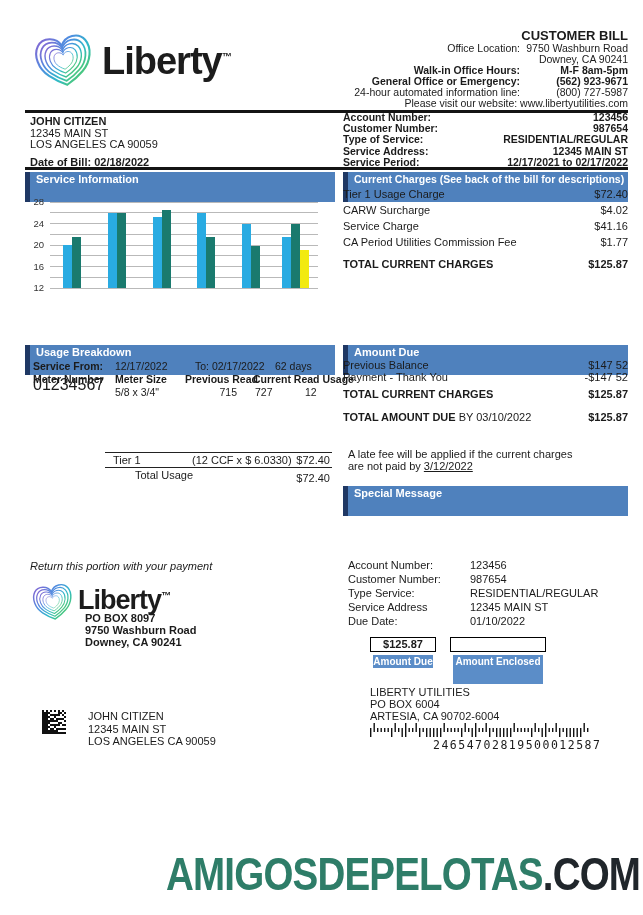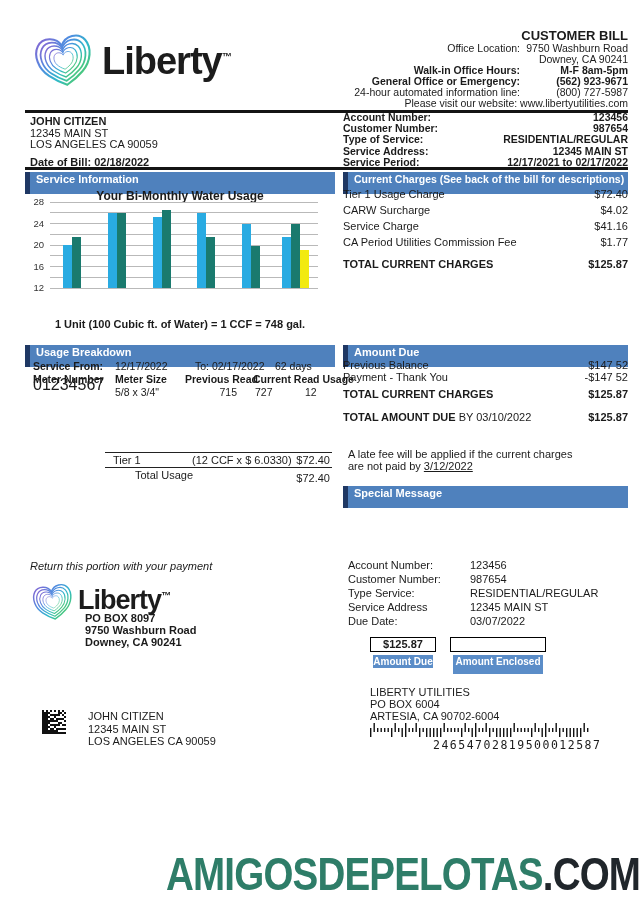--- a/index.html
+++ b/index.html
@@ -5,21 +5,21 @@
   html,body{margin:0;padding:0;background:#e8e8e8;}
   .page{position:relative;width:643px;height:915px;background:#ffffff;margin:0 auto;
         font-family:"Liberation Sans","DejaVu Sans",sans-serif;font-size:11px;color:#1b1b1b;overflow:hidden;}
   .abs{position:absolute;}
   .b{font-weight:bold;}
   .i{font-style:italic;}
   .u{text-decoration:underline;}
   .right{text-align:right;}
   .center{text-align:center;}
   .hline{position:absolute;height:3px;background:#141414;}
-  .sec-header{position:absolute;height:22px;line-height:15px;background:#4f81bd;border-left:5px solid #1f3864;
+  .sec-header{position:absolute;height:30px;line-height:15px;background:#4f81bd;border-left:5px solid #1f3864;
               color:#ffffff;font-weight:bold;font-size:11px;padding-left:6px;box-sizing:border-box;white-space:nowrap;overflow:hidden;}
   .brand{font-weight:bold;color:#1c1c1c;letter-spacing:-1px;}
   .brand sup{font-size:10px;letter-spacing:0;}
   
   .hdr-row{display:flex;line-height:11px;font-size:10.5px;}
   .hdr-row .hl{width:190px;text-align:right;}
   .hdr-row .hv{width:108px;text-align:right;}
   
   .acct-row{display:flex;justify-content:space-between;line-height:11.2px;font-size:10.5px;font-weight:bold;}
   
@@ -131,21 +131,20 @@
 
       <div class="acct-row">
         <span>Service Period:</span>
         <span>12/17/2021 to 02/17/2022</span>
       </div>
     </div>
 
   <div class="hline" style="left:25px;top:167px;width:603px;"></div>
 
   <div class="sec-header" style="left:25px;top:172px;width:310px;">Service Information</div>
-  <div class="abs b center" style="left:25px;top:189px;width:310px;font-size:12px;">Your Bi-Monthly Water Usage</div>
   <div class="abs" style="left:25px;top:202px;width:22px;height:86px;" id="chart-yaxis">
       <div class="ytick" style="top: 81px;">12</div>
       <div class="ytick" style="top: 59.5px;">16</div>
       <div class="ytick" style="top: 38px;">20</div>
       <div class="ytick" style="top: 16.5px;">24</div>
       <div class="ytick" style="top: -5px;">28</div>
     </div>
   <div class="plot" style="left:50px;top:202px;width:268px;height:86px;" id="chart-plot">
       <div class="gridline" style="top: 85.5px;"></div>
       <div class="gridline" style="top: 74.75px;"></div>
@@ -163,21 +162,20 @@
       <div class="bar" style="left: 102.667px; width: 9px; top: 14.5125px; height: 71.4875px; background: rgb(41, 171, 226);"></div>
       <div class="bar" style="left: 111.667px; width: 9px; top: 8.0625px; height: 77.9375px; background: rgb(26, 122, 110);"></div>
       <div class="bar" style="left: 147.333px; width: 9px; top: 10.75px; height: 75.25px; background: rgb(41, 171, 226);"></div>
       <div class="bar" style="left: 156.333px; width: 9px; top: 34.9375px; height: 51.0625px; background: rgb(26, 122, 110);"></div>
       <div class="bar" style="left: 192px; width: 9px; top: 21.5px; height: 64.5px; background: rgb(41, 171, 226);"></div>
       <div class="bar" style="left: 201px; width: 9px; top: 44.075px; height: 41.925px; background: rgb(26, 122, 110);"></div>
       <div class="bar" style="left: 232.167px; width: 9px; top: 34.9375px; height: 51.0625px; background: rgb(41, 171, 226);"></div>
       <div class="bar" style="left: 241.167px; width: 9px; top: 21.5px; height: 64.5px; background: rgb(26, 122, 110);"></div>
       <div class="bar" style="left: 250.167px; width: 9px; top: 48.375px; height: 37.625px; background: rgb(242, 234, 16);"></div>
     </div>
-  <div class="abs b center" style="left:25px;top:318px;width:310px;">1 Unit (100 Cubic ft. of Water) = 1 CCF = 748 gal.</div>
 
   <div class="sec-header" style="left:343px;top:172px;width:285px;font-size:10.5px;">Current Charges (See back of the bill for descriptions)</div>
   <div class="abs" style="left:343px;top:186px;width:285px;">
 
       <div class="row16">
         <span>Tier 1 Usage Charge</span>
         <span>$72.40</span>
       </div>
 
 
@@ -306,28 +304,28 @@
         <span>RESIDENTIAL/REGULAR</span>
       </div>
 
       <div class="stub-row">
         <span class="sl">Service Address</span>
         <span>12345 MAIN ST</span>
       </div>
 
       <div class="stub-row">
         <span class="sl">Due Date:</span>
-        <span>03/07/2022</span>
+        <span>01/10/2022</span>
       </div>
     </div>
 
   <div class="amt-box" style="left:370px;top:637px;width:66px;height:15px;line-height:12px;">$125.87</div>
   <div class="amt-bar" style="left:373px;top:655px;width:60px;height:13px;">Amount Due</div>
   <div class="amt-box" style="left:450px;top:637px;width:96px;height:15px;"></div>
-  <div class="amt-bar" style="left:453px;top:655px;width:90px;height:19px;">Amount Enclosed</div>
+  <div class="amt-bar" style="left:453px;top:655px;width:90px;height:29px;">Amount Enclosed</div>
 
   <div class="abs" style="left:42px;top:710px;width:24px;height:24px;" id="datamatrix"><svg width="24" height="24">
         <rect x="0" y="0" width="2" height="2" fill="#111"></rect>
         <rect x="4" y="0" width="2" height="2" fill="#111"></rect>
         <rect x="8" y="0" width="2" height="2" fill="#111"></rect>
         <rect x="12" y="0" width="2" height="2" fill="#111"></rect>
         <rect x="16" y="0" width="2" height="2" fill="#111"></rect>
         <rect x="20" y="0" width="2" height="2" fill="#111"></rect>
         <rect x="0" y="2" width="2" height="2" fill="#111"></rect>
         <rect x="2" y="2" width="2" height="2" fill="#111"></rect>

